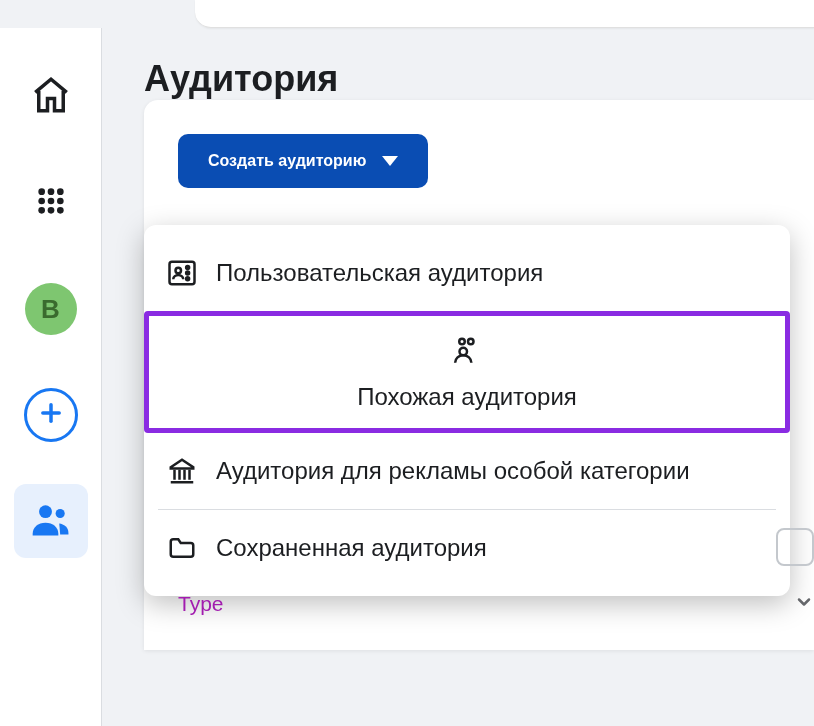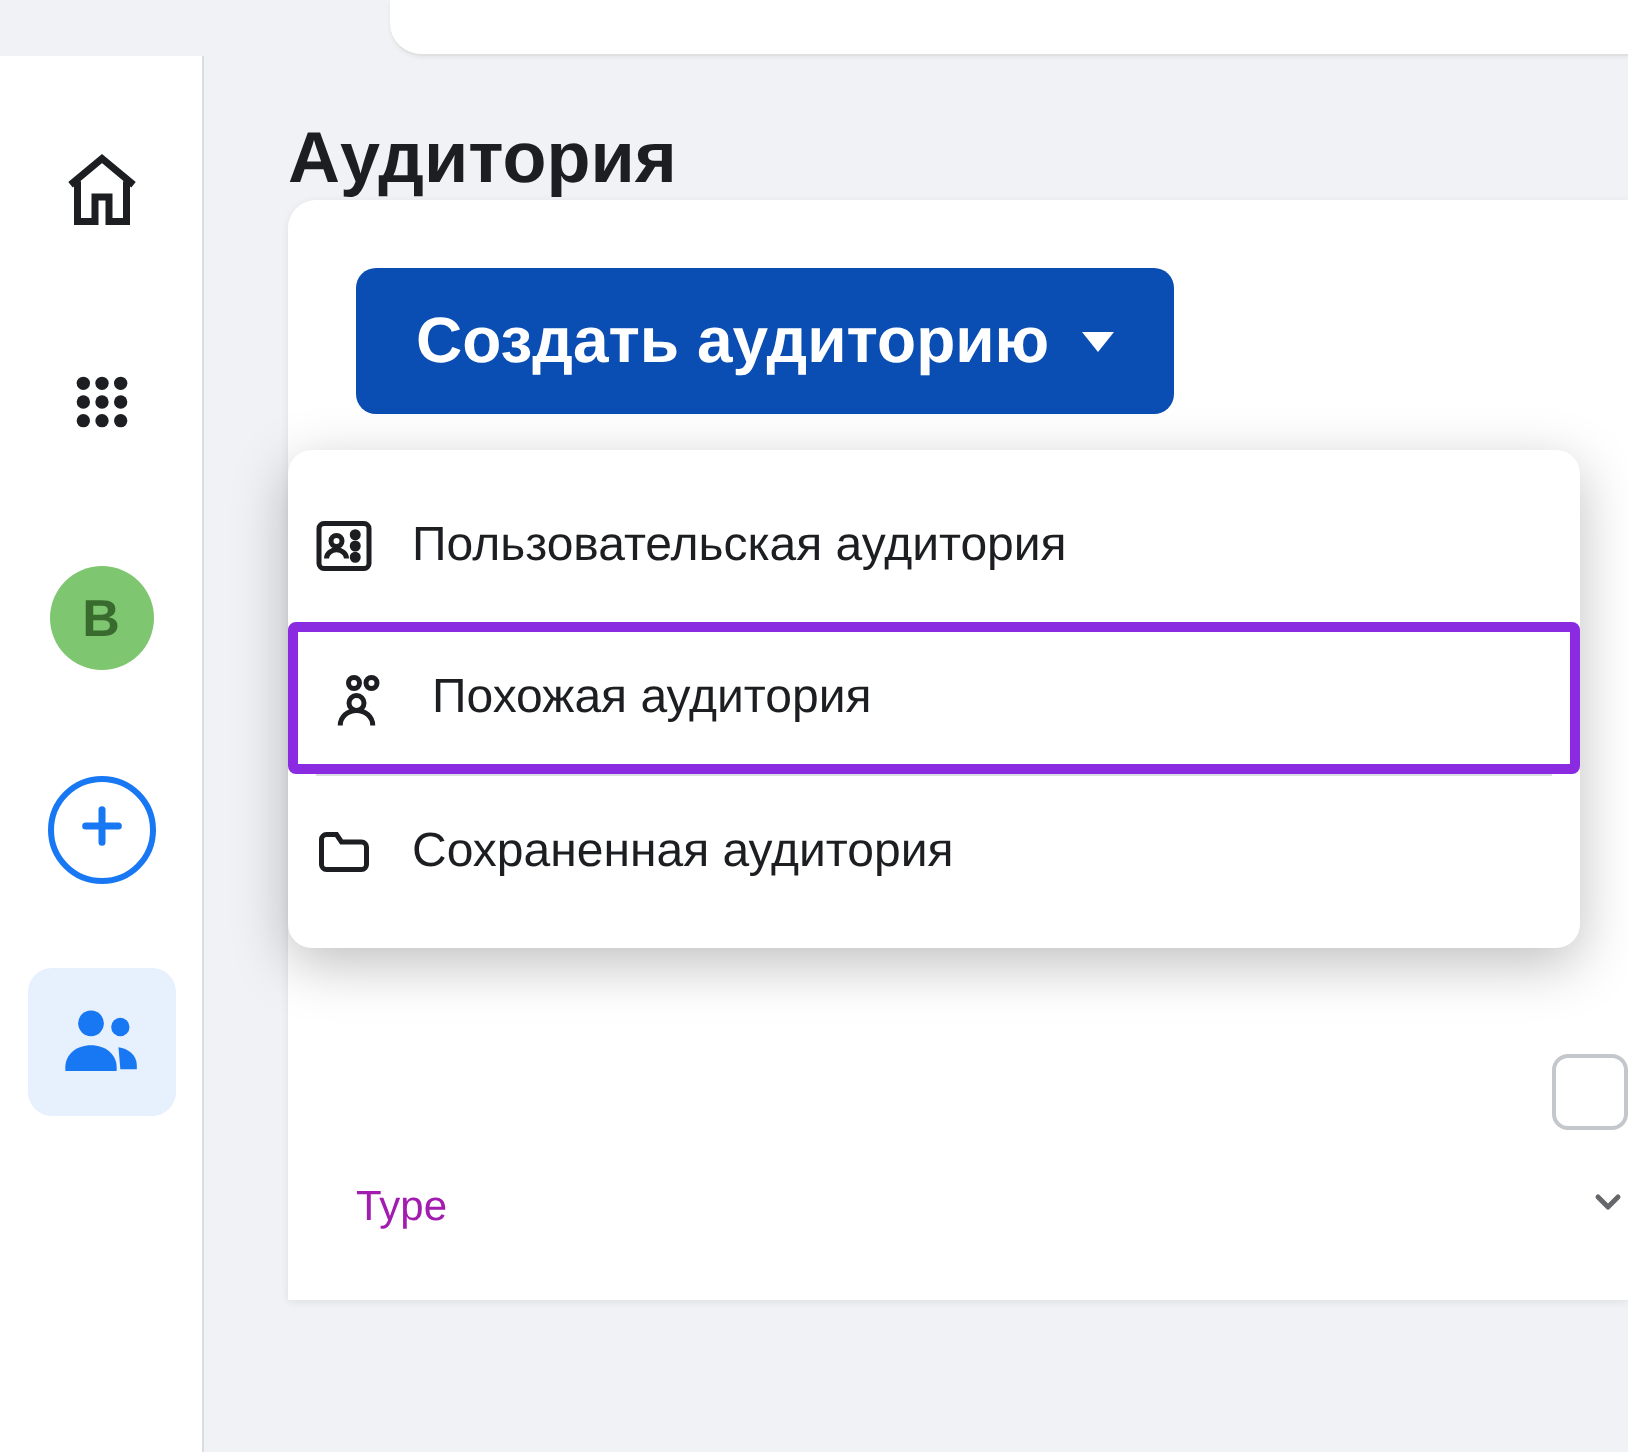--- a/index.html
+++ b/index.html
@@ -93,21 +93,21 @@
       box-shadow: 0 1px 4px rgba(0,0,0,0.08);
       position: relative;
       min-height: 550px;
     }
     .create-btn {
       background: #0a4db3;
       color: #fff;
       border: none;
       border-radius: 10px;
       padding: 18px 30px;
-      font-size: 32px;
+      font-size: 16px;
       font-weight: 700;
       display: inline-flex;
       align-items: center;
       gap: 16px;
       cursor: pointer;
     }
     .dropdown-caret {
       width: 0;
       height: 0;
       border-left: 8px solid transparent;
@@ -121,30 +121,31 @@
       width: 646px;
       background: #fff;
       border-radius: 12px;
       box-shadow: 0 8px 28px rgba(0,0,0,0.25);
       padding: 10px 0;
     }
     .dropdown-item {
       display: flex;
       align-items: center;
       gap: 18px;
-      padding: 22px 12px;
+      padding: 22px 22px;
       font-size: 24px;
       color: #1c1e21;
       cursor: pointer;
     }
     .dropdown-item.highlighted {
       border: 5px solid #8a2be2;
       border-radius: 4px;
       padding: 17px 17px;
       margin: 0;
+      flex-direction: column;
     }
     .dropdown-divider {
       height: 1px;
       background: #dadde1;
       margin: 0 14px;
     }
     .dropdown-icon {
       width: 32px;
       height: 32px;
       display: flex;
@@ -269,20 +270,33 @@
           <svg width="30" height="30" viewBox="0 0 24 24" fill="none" stroke="#1c1e21" stroke-width="2">
             <circle cx="8" cy="6" r="2.2"></circle>
             <circle cx="15" cy="6" r="2.2"></circle>
             <circle cx="9" cy="14" r="3"></circle>
             <path d="M2.5 23c0-3.5 3-6 6.5-6s6.5 2.5 6.5 6"></path>
           </svg>
         </span>
         <span>Похожая аудитория</span>
       </div>
 
+      <div class="dropdown-item">
+        <span class="dropdown-icon">
+          <svg width="30" height="30" viewBox="0 0 24 24" fill="none" stroke="#1c1e21" stroke-width="2">
+            <path d="M3 9l9-6 9 6v1H3V9z"></path>
+            <line x1="6" y1="11" x2="6" y2="19"></line>
+            <line x1="10" y1="11" x2="10" y2="19"></line>
+            <line x1="14" y1="11" x2="14" y2="19"></line>
+            <line x1="18" y1="11" x2="18" y2="19"></line>
+            <line x1="3" y1="21" x2="21" y2="21"></line>
+          </svg>
+        </span>
+        <span>Аудитория для рекламы особой категории</span>
+      </div>
 
       <div class="dropdown-divider"></div>
 
       <div class="dropdown-item">
         <span class="dropdown-icon">
           <svg width="30" height="30" viewBox="0 0 24 24" fill="none" stroke="#1c1e21" stroke-width="2">
             <path d="M3 7a2 2 0 012-2h4l2 3h8a2 2 0 012 2v7a2 2 0 01-2 2H5a2 2 0 01-2-2V7z"></path>
           </svg>
         </span>
         <span>Сохраненная аудитория</span>

